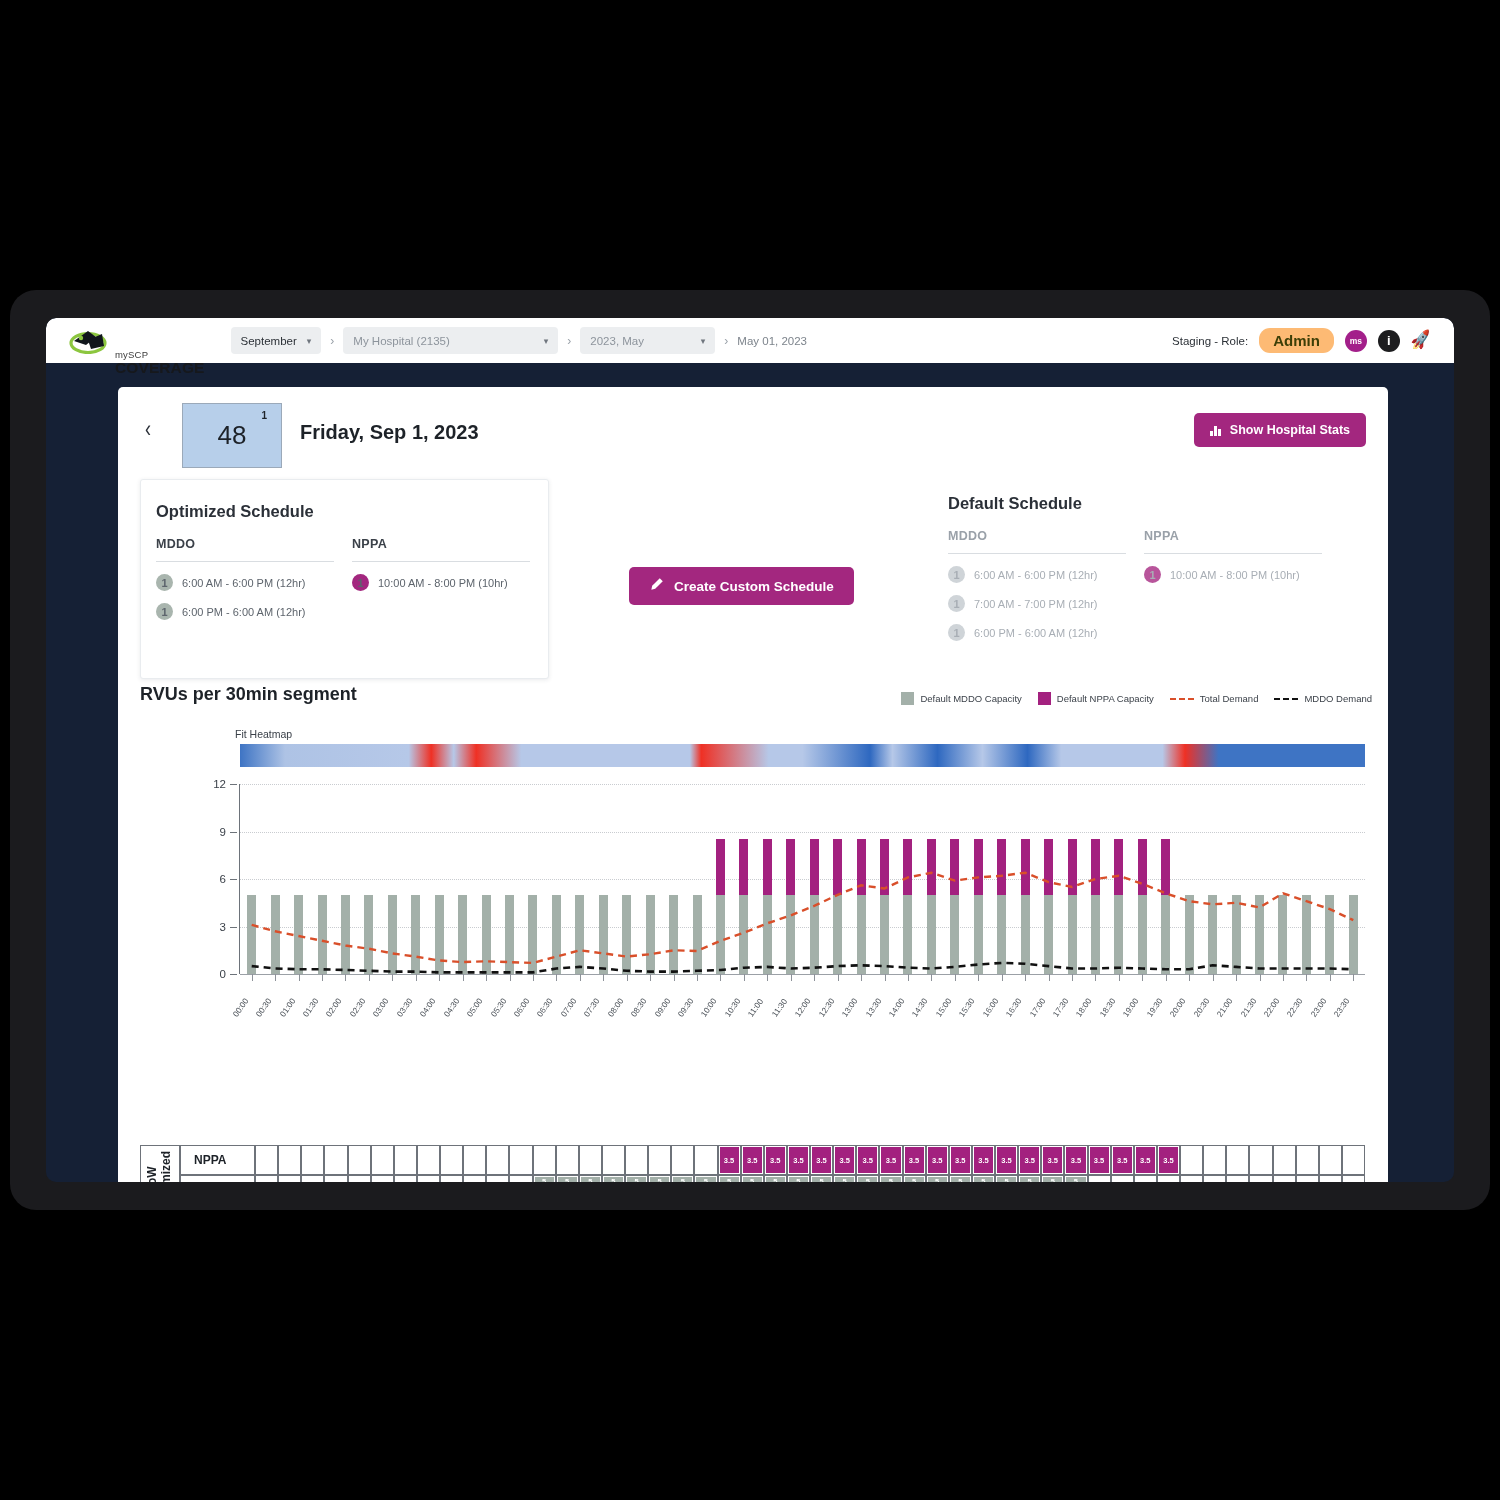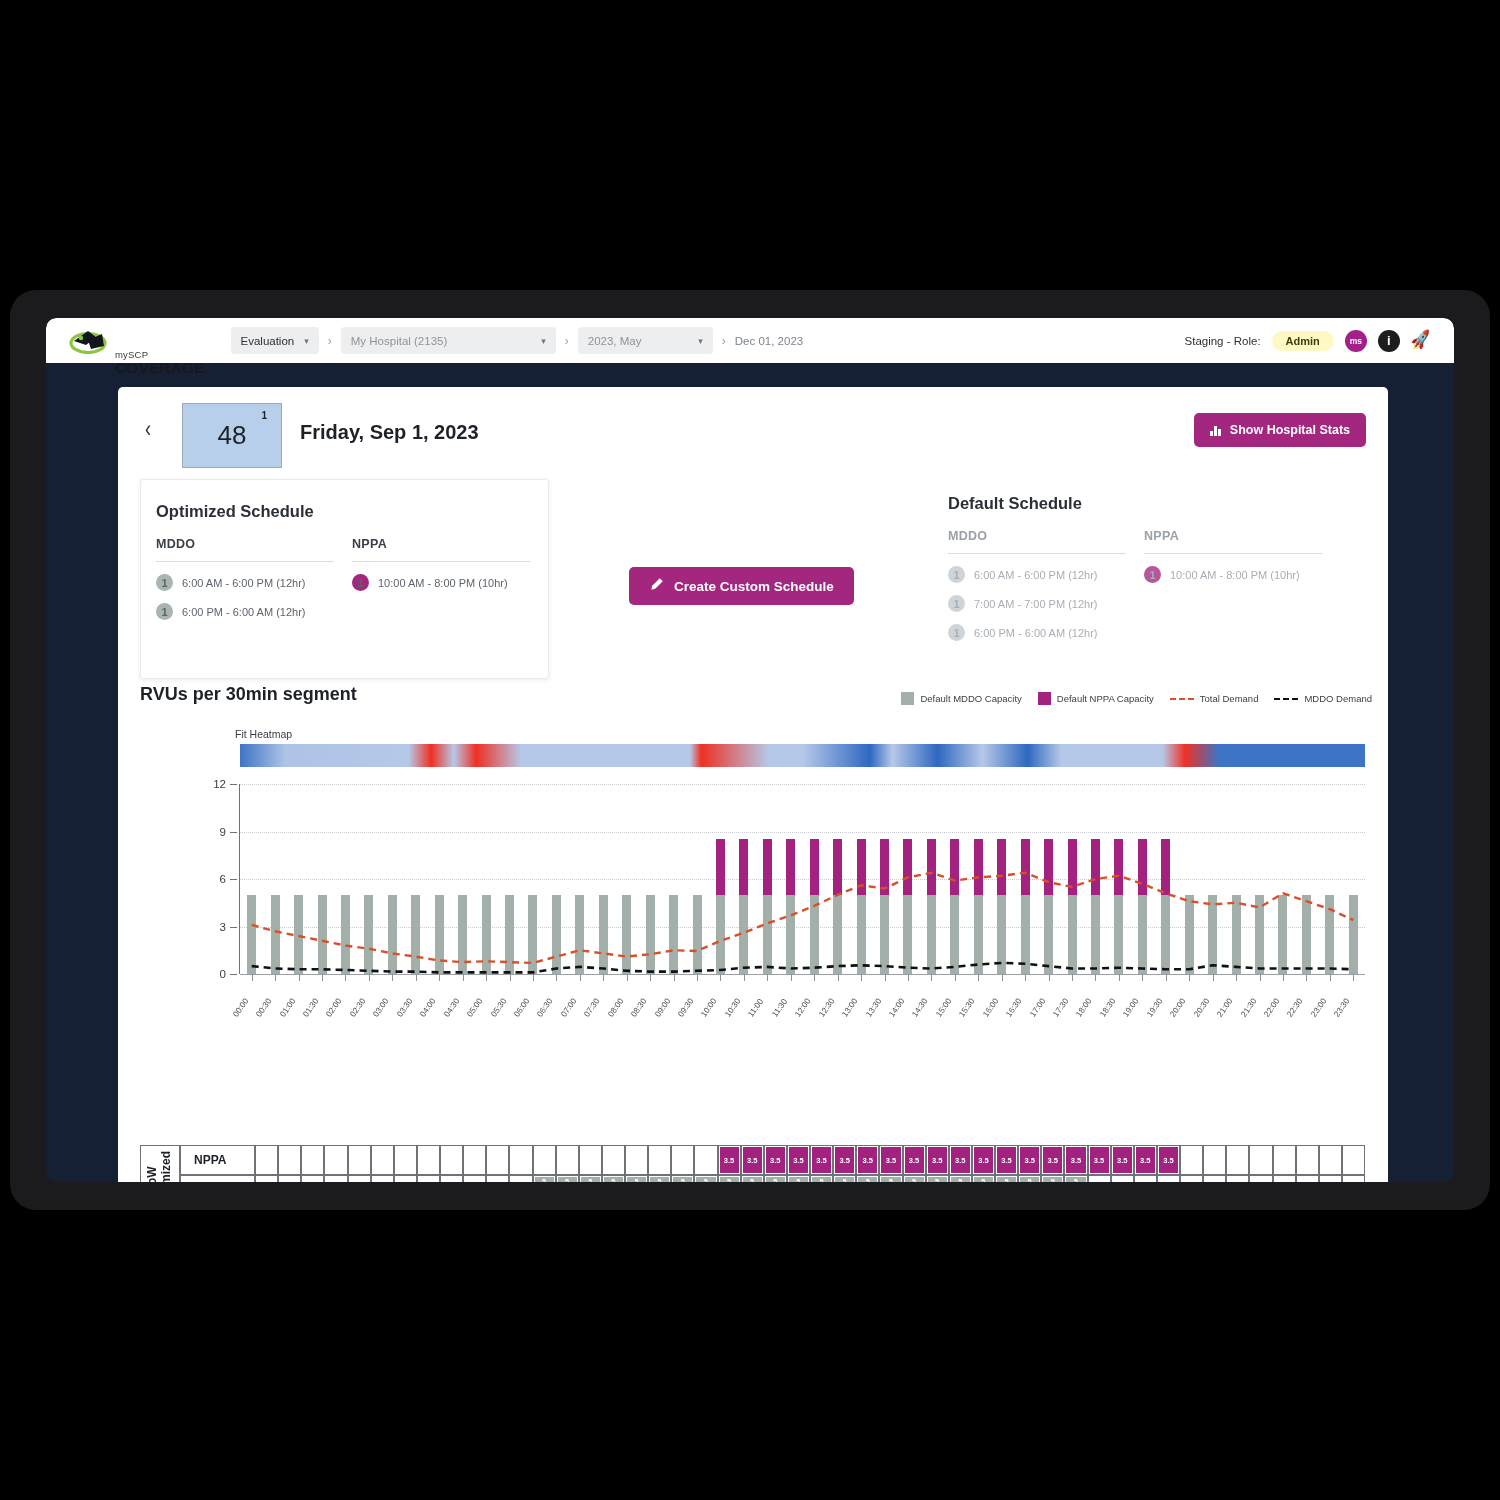--- a/index.html
+++ b/index.html
@@ -51,21 +51,21 @@
   .sel.grey-text { color:#8d949c; }
   .sel.wide { width:215px; justify-content:space-between; }
   .sel.med  { width:135px; justify-content:space-between; }
   .chev { font-size:9px; color:#6f767e; }
   .crumb-sep { color:#9aa1a9; font-size:12px; margin:0 9px; }
   .crumb-date { font-size:11.5px; color:#7d848c; white-space:nowrap; }
 
   .topright { margin-left:auto; display:flex; align-items:center; gap:11px; }
   .role-label { font-size:11.5px; color:#2c3137; }
   .pill-admin {
-    background:#fef9c3; color:#3d3f07; font-size:11px; font-weight:bold;
+    background:#fdba74; color:#3d3f07; font-size:15px; font-weight:bold;
     border-radius:11px; padding:4px 14px;
   }
   .avatar-ms {
     width:22px;height:22px;border-radius:50%;background:#a31f8a;
     color:#fff;font-size:8.5px;font-weight:bold;
     display:flex;align-items:center;justify-content:center;
   }
   .info-ic { width:22px;height:22px;border-radius:50%;background:#1d1d1f;
     color:#fff;font-size:13px;font-weight:bold;display:flex;align-items:center;justify-content:center;}
   .rocket { font-size:17px; line-height:1; transform:rotate(-8deg); }
@@ -211,35 +211,35 @@
           </svg>
         </div>
         <div class="logo-text">
           <span class="l1">mySCP</span>
           <span class="l2">COVERAGE</span>
         </div>
       </div>
 
       <div class="crumbs">
         <div class="sel">
-          <span>Evaluation</span>
+          <span>September</span>
           <span class="chev">▾</span>
         </div>
         <span class="crumb-sep">›</span>
         <div class="sel wide grey-text">
           <span>My Hospital (2135)</span>
           <span class="chev">▾</span>
         </div>
         <span class="crumb-sep">›</span>
         <div class="sel med grey-text">
           <span>2023, May</span>
           <span class="chev">▾</span>
         </div>
         <span class="crumb-sep">›</span>
-        <span class="crumb-date">Dec 01, 2023</span>
+        <span class="crumb-date">May 01, 2023</span>
       </div>
 
       <div class="topright">
         <span class="role-label">Staging - Role:</span>
         <span class="pill-admin">Admin</span>
         <span class="avatar-ms">ms</span>
         <span class="info-ic">i</span>
         <span class="rocket">🚀</span>
       </div>
     </div>

